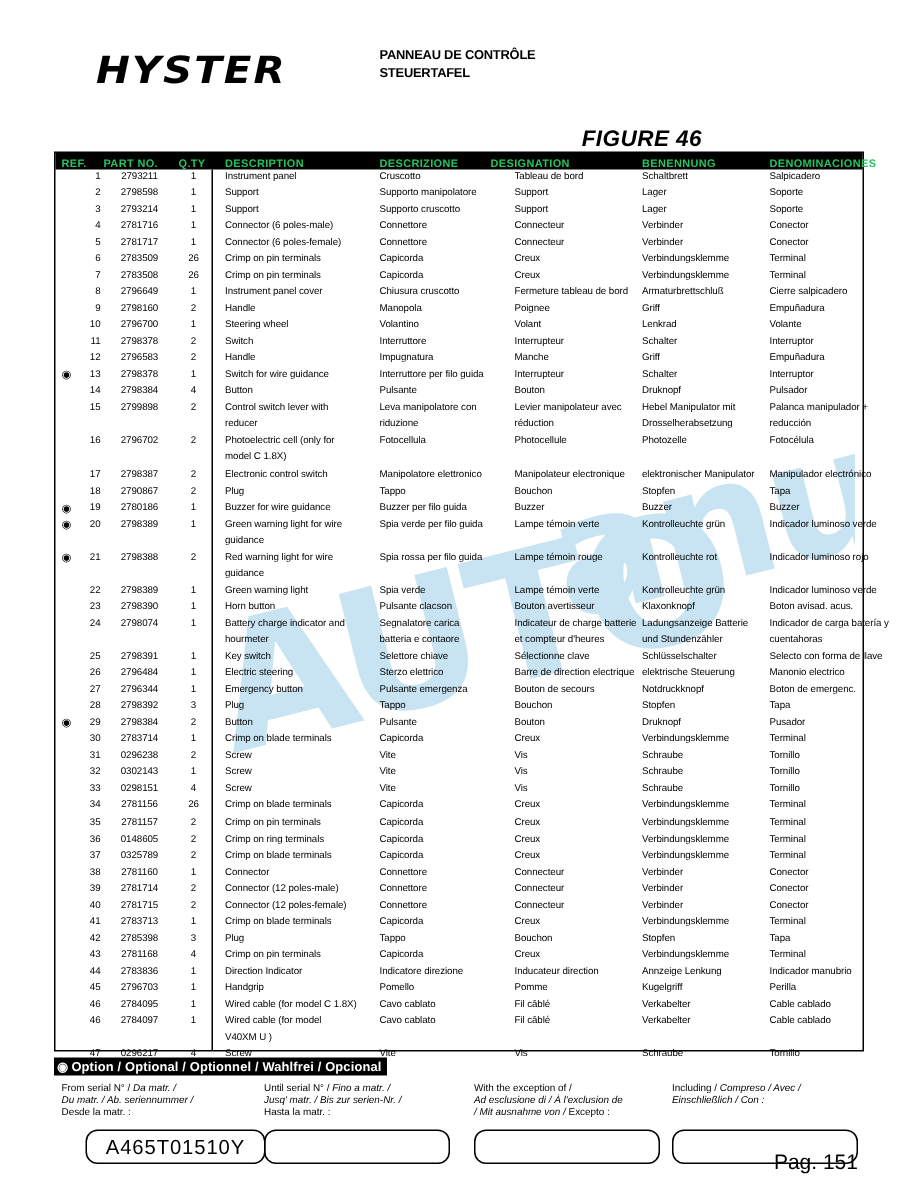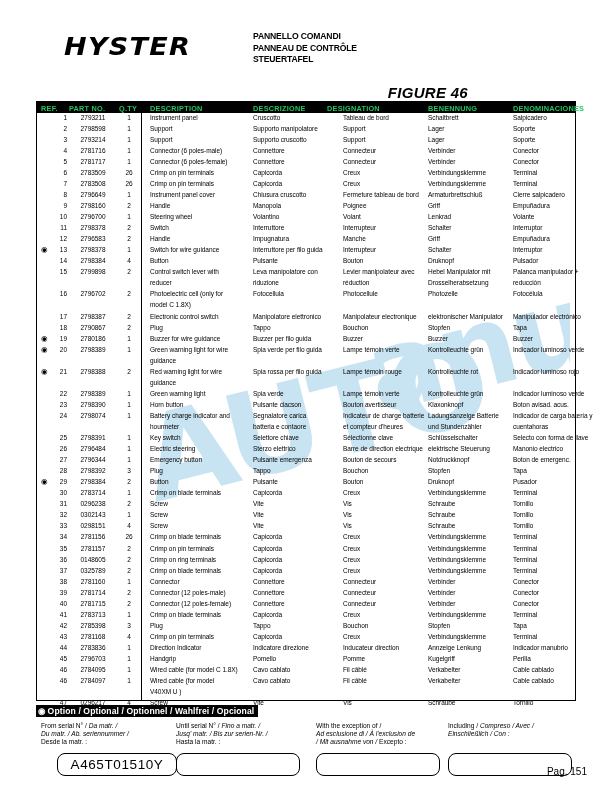--- a/index.html
+++ b/index.html
@@ -111,40 +111,39 @@
   .foot-col .lbl { font-size:6.6px; line-height:8.1px; }
   .foot-col .lbl i { font-style:italic; }
   .foot-box {
     position:absolute; top:31px;
     height:23px;
     border:1.1px solid #000; border-radius:8px;
     display:flex; align-items:center; justify-content:center;
     font-size:13.5px; letter-spacing:0.6px;
   }
   #page-num {
-    position:absolute; right:25px; top:766px;
-    font-size:10px; z-index:10;text-align:center;
+    position:absolute; right:40px; top:766px;
+    font-size:14px; z-index:10;text-align:center;
   }
 </style>
 </head>
 <body>
 
 <div id="watermark">
   <svg viewBox="0 0 420 230" xmlns="http://www.w3.org/2000/svg">
     <g fill="#bfe0f0" opacity="0.85" transform="rotate(-14 210 115)">
       <text x="-10" y="150" font-family="DejaVu Sans, sans-serif" font-weight="bold" font-size="118" letter-spacing="-4">AUTO</text>
       <text x="228" y="118" font-family="DejaVu Sans, sans-serif" font-weight="bold" font-size="112" letter-spacing="-4">anual</text>
     </g>
   </svg>
 </div>
 
 <div id="header">
   <div id="logo">HYSTER</div>
   <div id="title-block">
-    <div class="title-line">PANNELLO COMANDI</div>
     <div class="title-line">PANNEAU DE CONTRÔLE</div>
     <div class="title-line">STEUERTAFEL</div>
   </div>
   <div id="figure-label">FIGURE 46</div>
 </div>
 
 <div id="table-wrap">
   <div id="thead">
     <div class="cell" style="left:4px;">REF.</div>
     <div class="cell" style="left:32px;">PART NO.</div>

